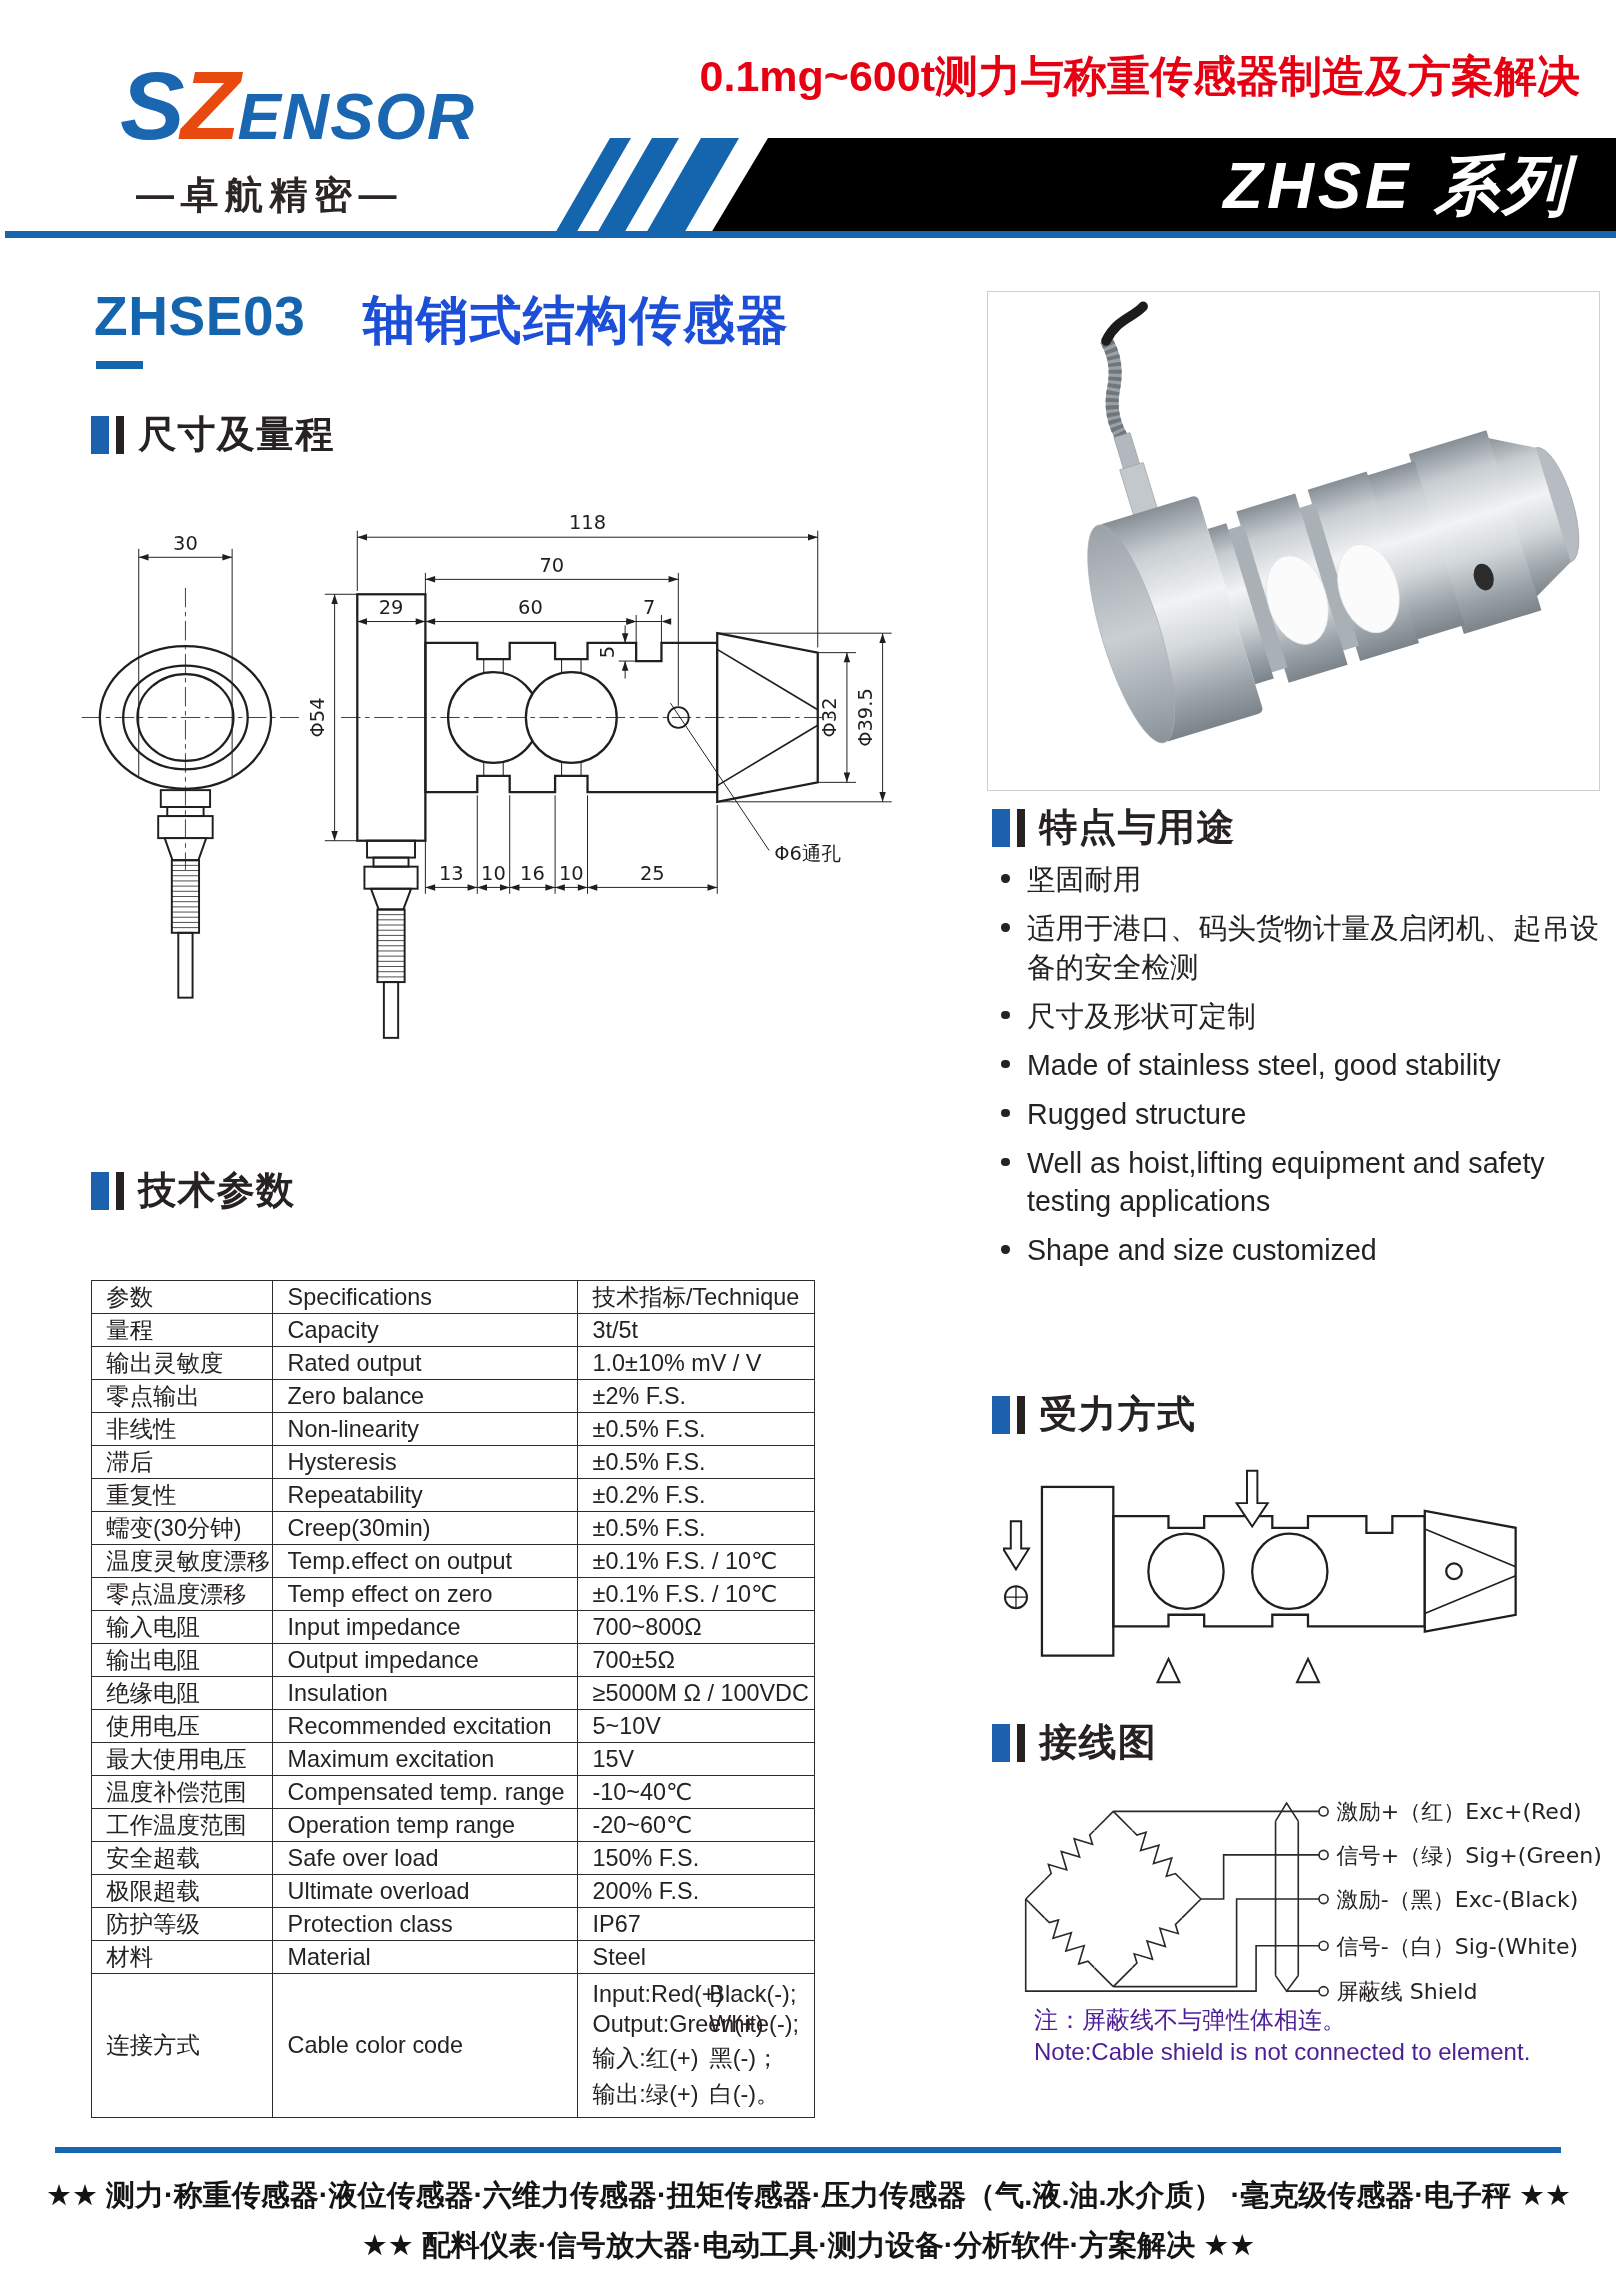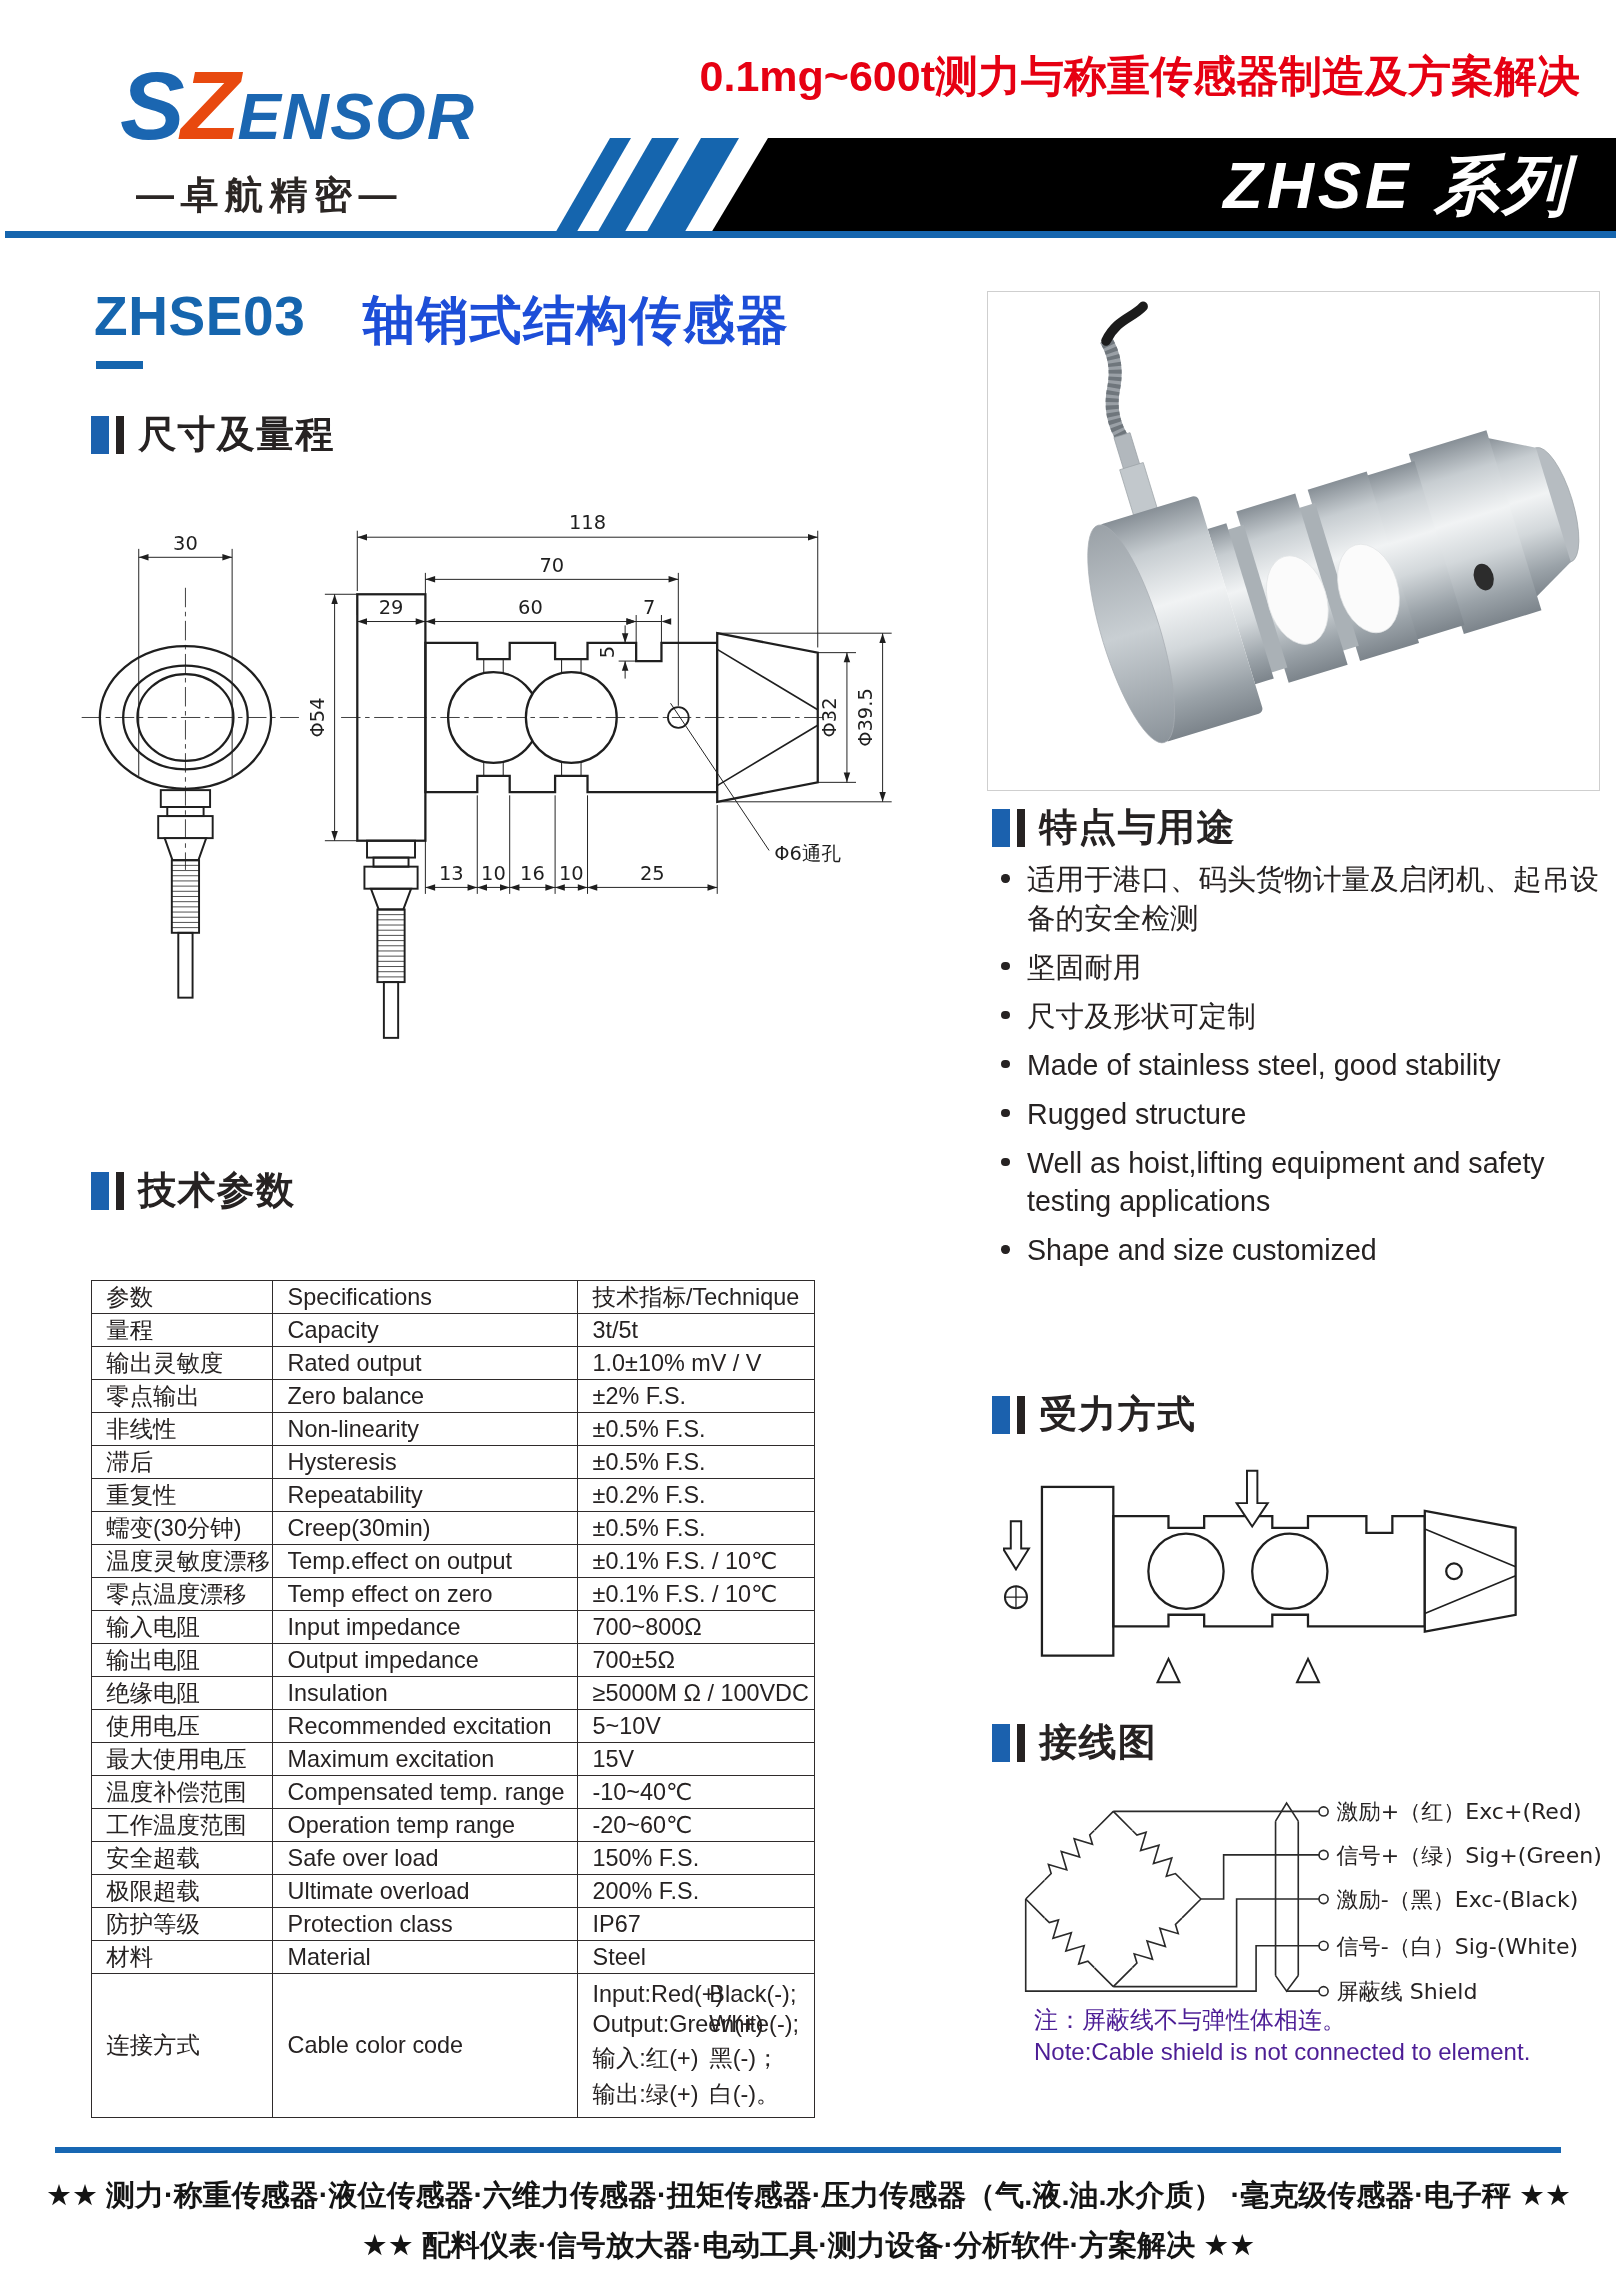--- a/index.html
+++ b/index.html
@@ -251,22 +251,22 @@
         <ellipse cx="-25" cy="15" rx="45" ry="175" fill="url(#metD)" stroke="#a7adb2"></ellipse>
         <ellipse cx="235" cy="40" rx="45" ry="70" fill="#fbfbfb" stroke="#e0e3e5"></ellipse>
         <ellipse cx="345" cy="55" rx="45" ry="70" fill="#fbfbfb" stroke="#e0e3e5"></ellipse>
         <ellipse cx="520" cy="90" rx="15" ry="21" fill="#2c2c2c"></ellipse>
       </g>
     </svg>
   </div>
 
   <div class="features">
     <ul>
+      <li>坚固耐用</li>
       <li>适用于港口、码头货物计量及启闭机、起吊设备的安全检测</li>
-      <li>坚固耐用</li>
       <li>尺寸及形状可定制</li>
       <li>Made of stainless steel, good stability</li>
       <li>Rugged structure</li>
       <li>Well as hoist,lifting equipment and safety testing applications</li>
       <li>Shape and size customized</li>
     </ul>
   </div>
 
   <table class="spec">
     <colgroup>

